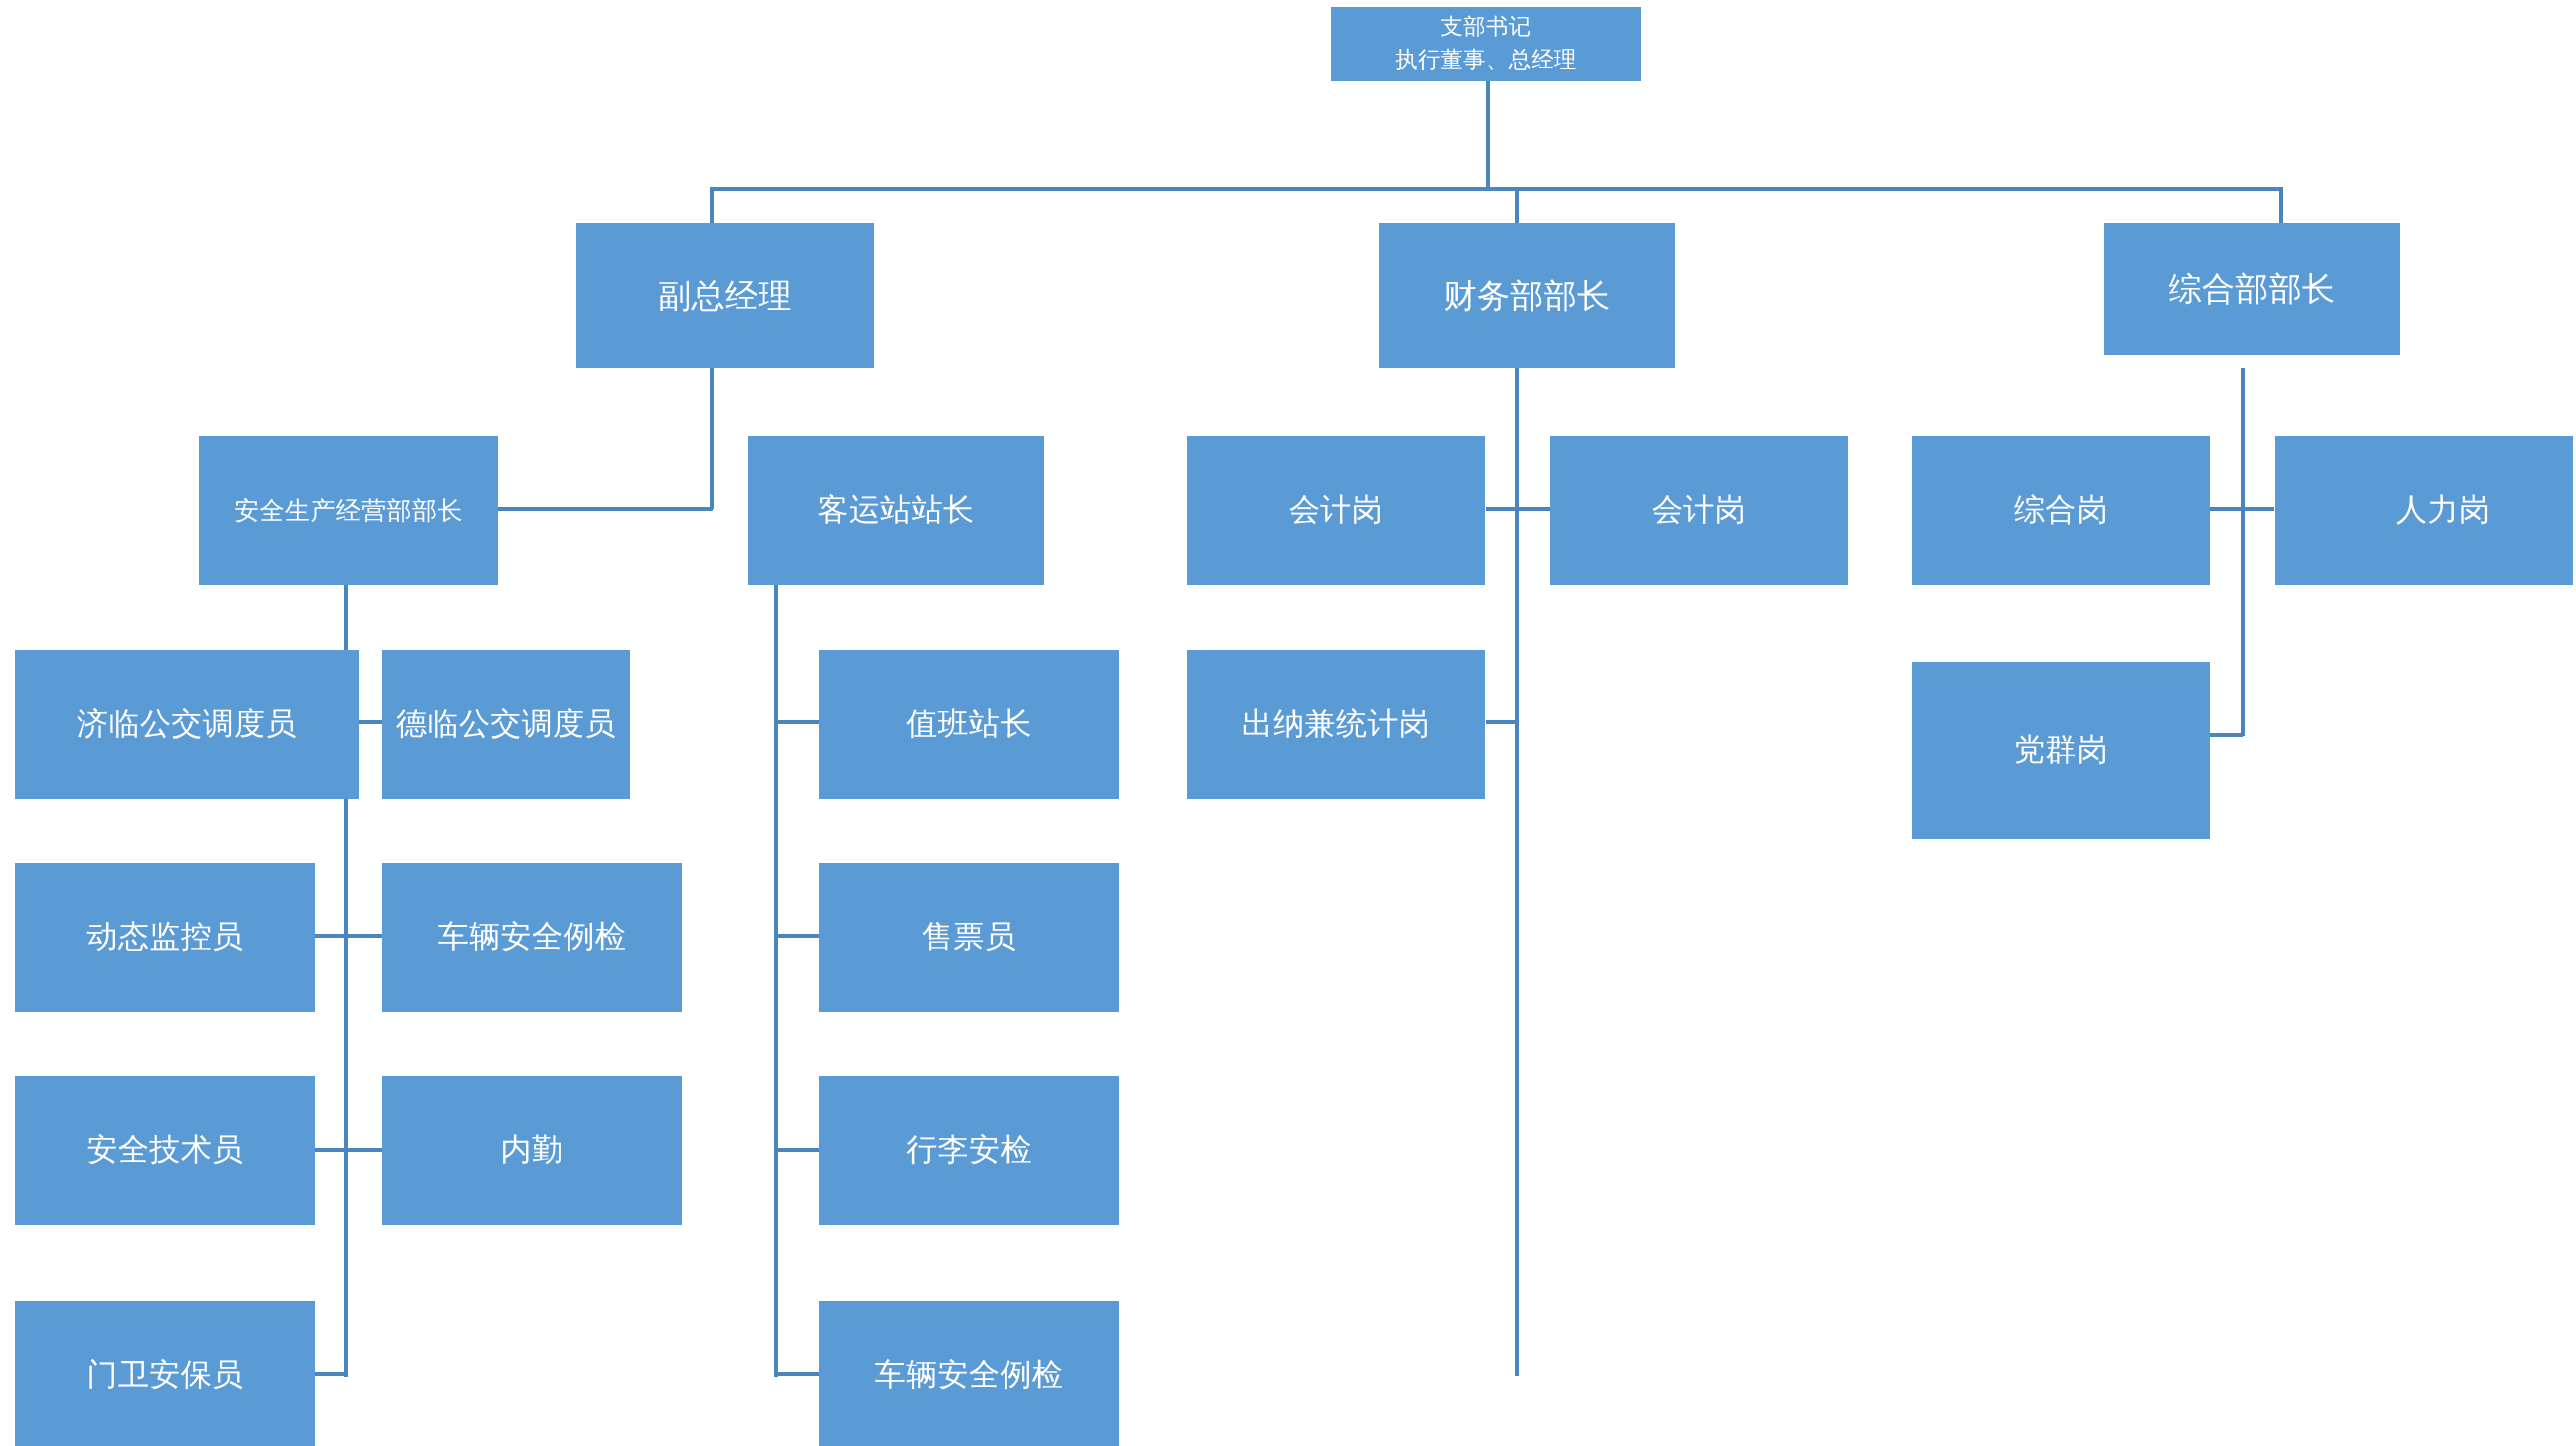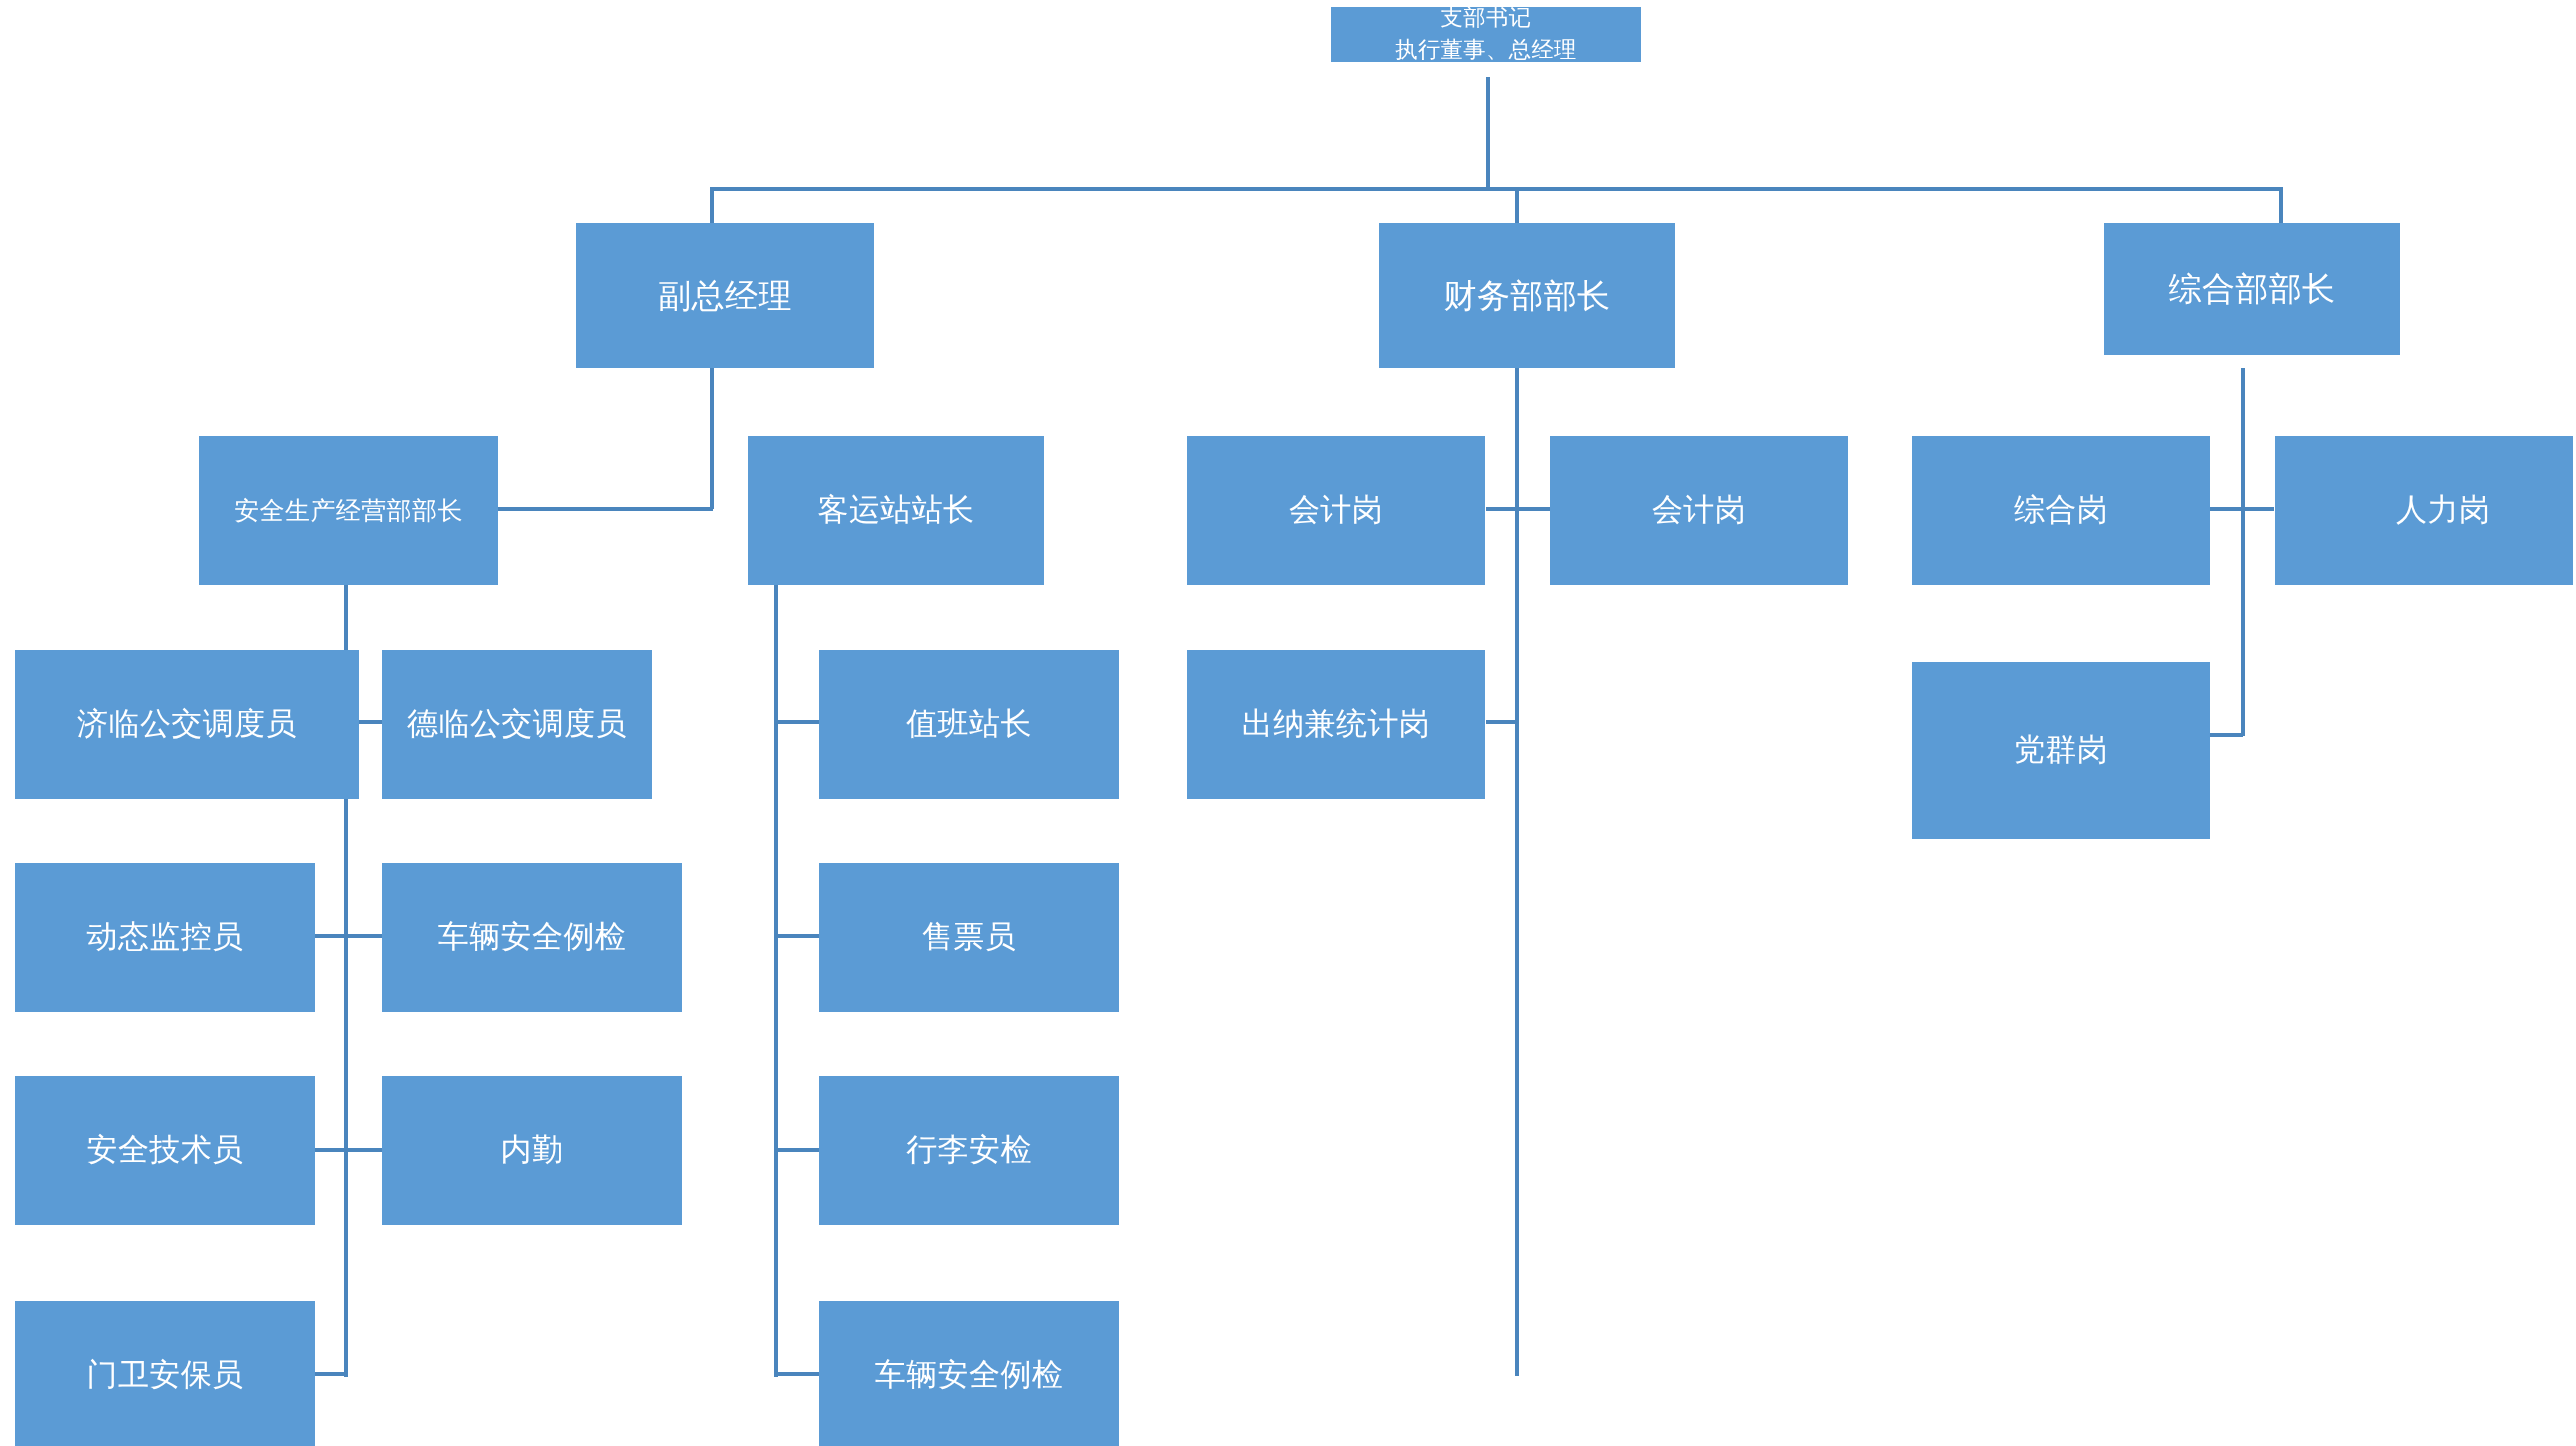--- a/index.html
+++ b/index.html
@@ -87,21 +87,21 @@
   <div class="conn v" style="left:1515px; top:368px; height:1008px;"></div>
   <div class="conn h" style="left:1486px; top:507px; width:33px;"></div>
   <div class="conn h" style="left:1515px; top:507px; width:35px;"></div>
   <div class="conn h" style="left:1486px; top:720px; width:33px;"></div>
 
   <div class="conn v" style="left:2241px; top:368px; height:368px;"></div>
   <div class="conn h" style="left:2210px; top:507px; width:33px;"></div>
   <div class="conn h" style="left:2241px; top:507px; width:33px;"></div>
   <div class="conn h" style="left:2210px; top:733px; width:33px;"></div>
 
-  <div class="node root" style="left:1331px; top:6.6px; width:310px; height:55px;">
+  <div class="node root" style="left:1331px; top:6.6px; width:310px; height:74px;">
     <span class="node-label">支部书记</span>
     <span class="node-label">执行董事、总经理</span>
   </div>
 
   <div class="node fs-lg" style="left:564px; top:223px; width:298px; height:145px;">
     <span class="node-label">副总经理</span>
   </div>
 
   <div class="node fs-lg" style="left:1367px; top:223px; width:296px; height:145px;">
     <span class="node-label">财务部部长</span>
@@ -152,21 +152,21 @@
   </div>
 
   <div class="node fs-md" style="left:15px; top:1076px; width:300px; height:149px;">
     <span class="node-label">安全技术员</span>
   </div>
 
   <div class="node fs-md" style="left:15px; top:1301px; width:300px; height:149px;">
     <span class="node-label">门卫安保员</span>
   </div>
 
-  <div class="node fs-md" style="left:382px; top:650px; width:270px; height:149px;justify-content:center;">
+  <div class="node fs-md" style="left:382px; top:650px; width:248px; height:149px;justify-content:center;">
     <span class="node-label">德临公交调度员</span>
   </div>
 
   <div class="node fs-md" style="left:382px; top:863px; width:300px; height:149px;">
     <span class="node-label">车辆安全例检</span>
   </div>
 
   <div class="node fs-md" style="left:382px; top:1076px; width:300px; height:149px;">
     <span class="node-label">内勤</span>
   </div>

